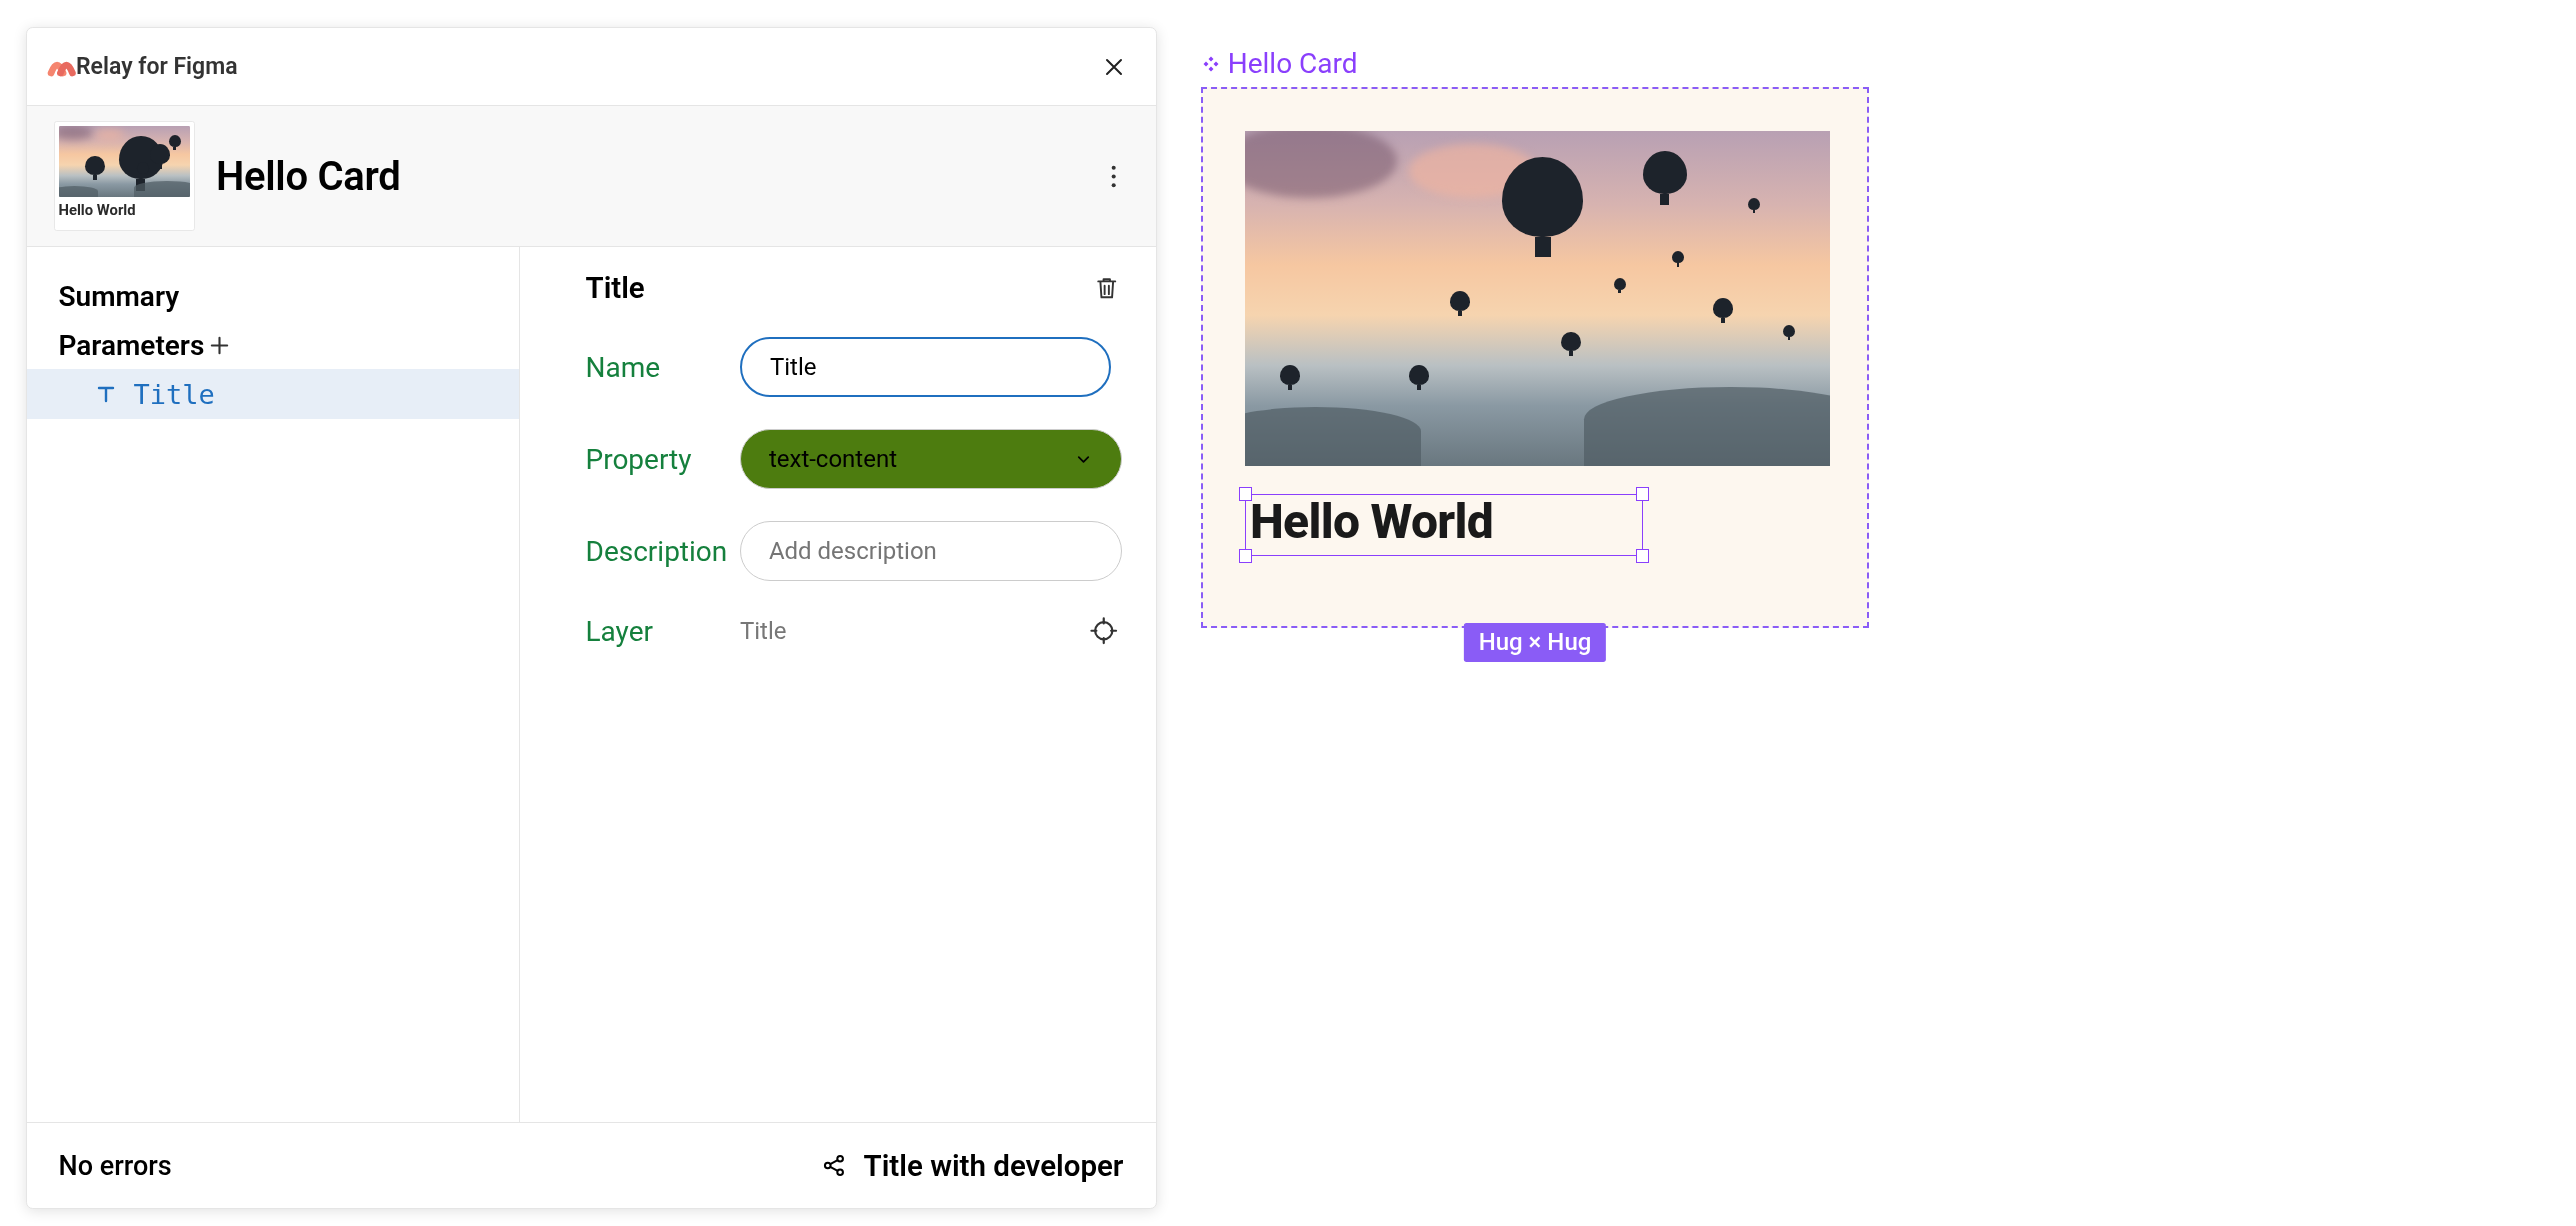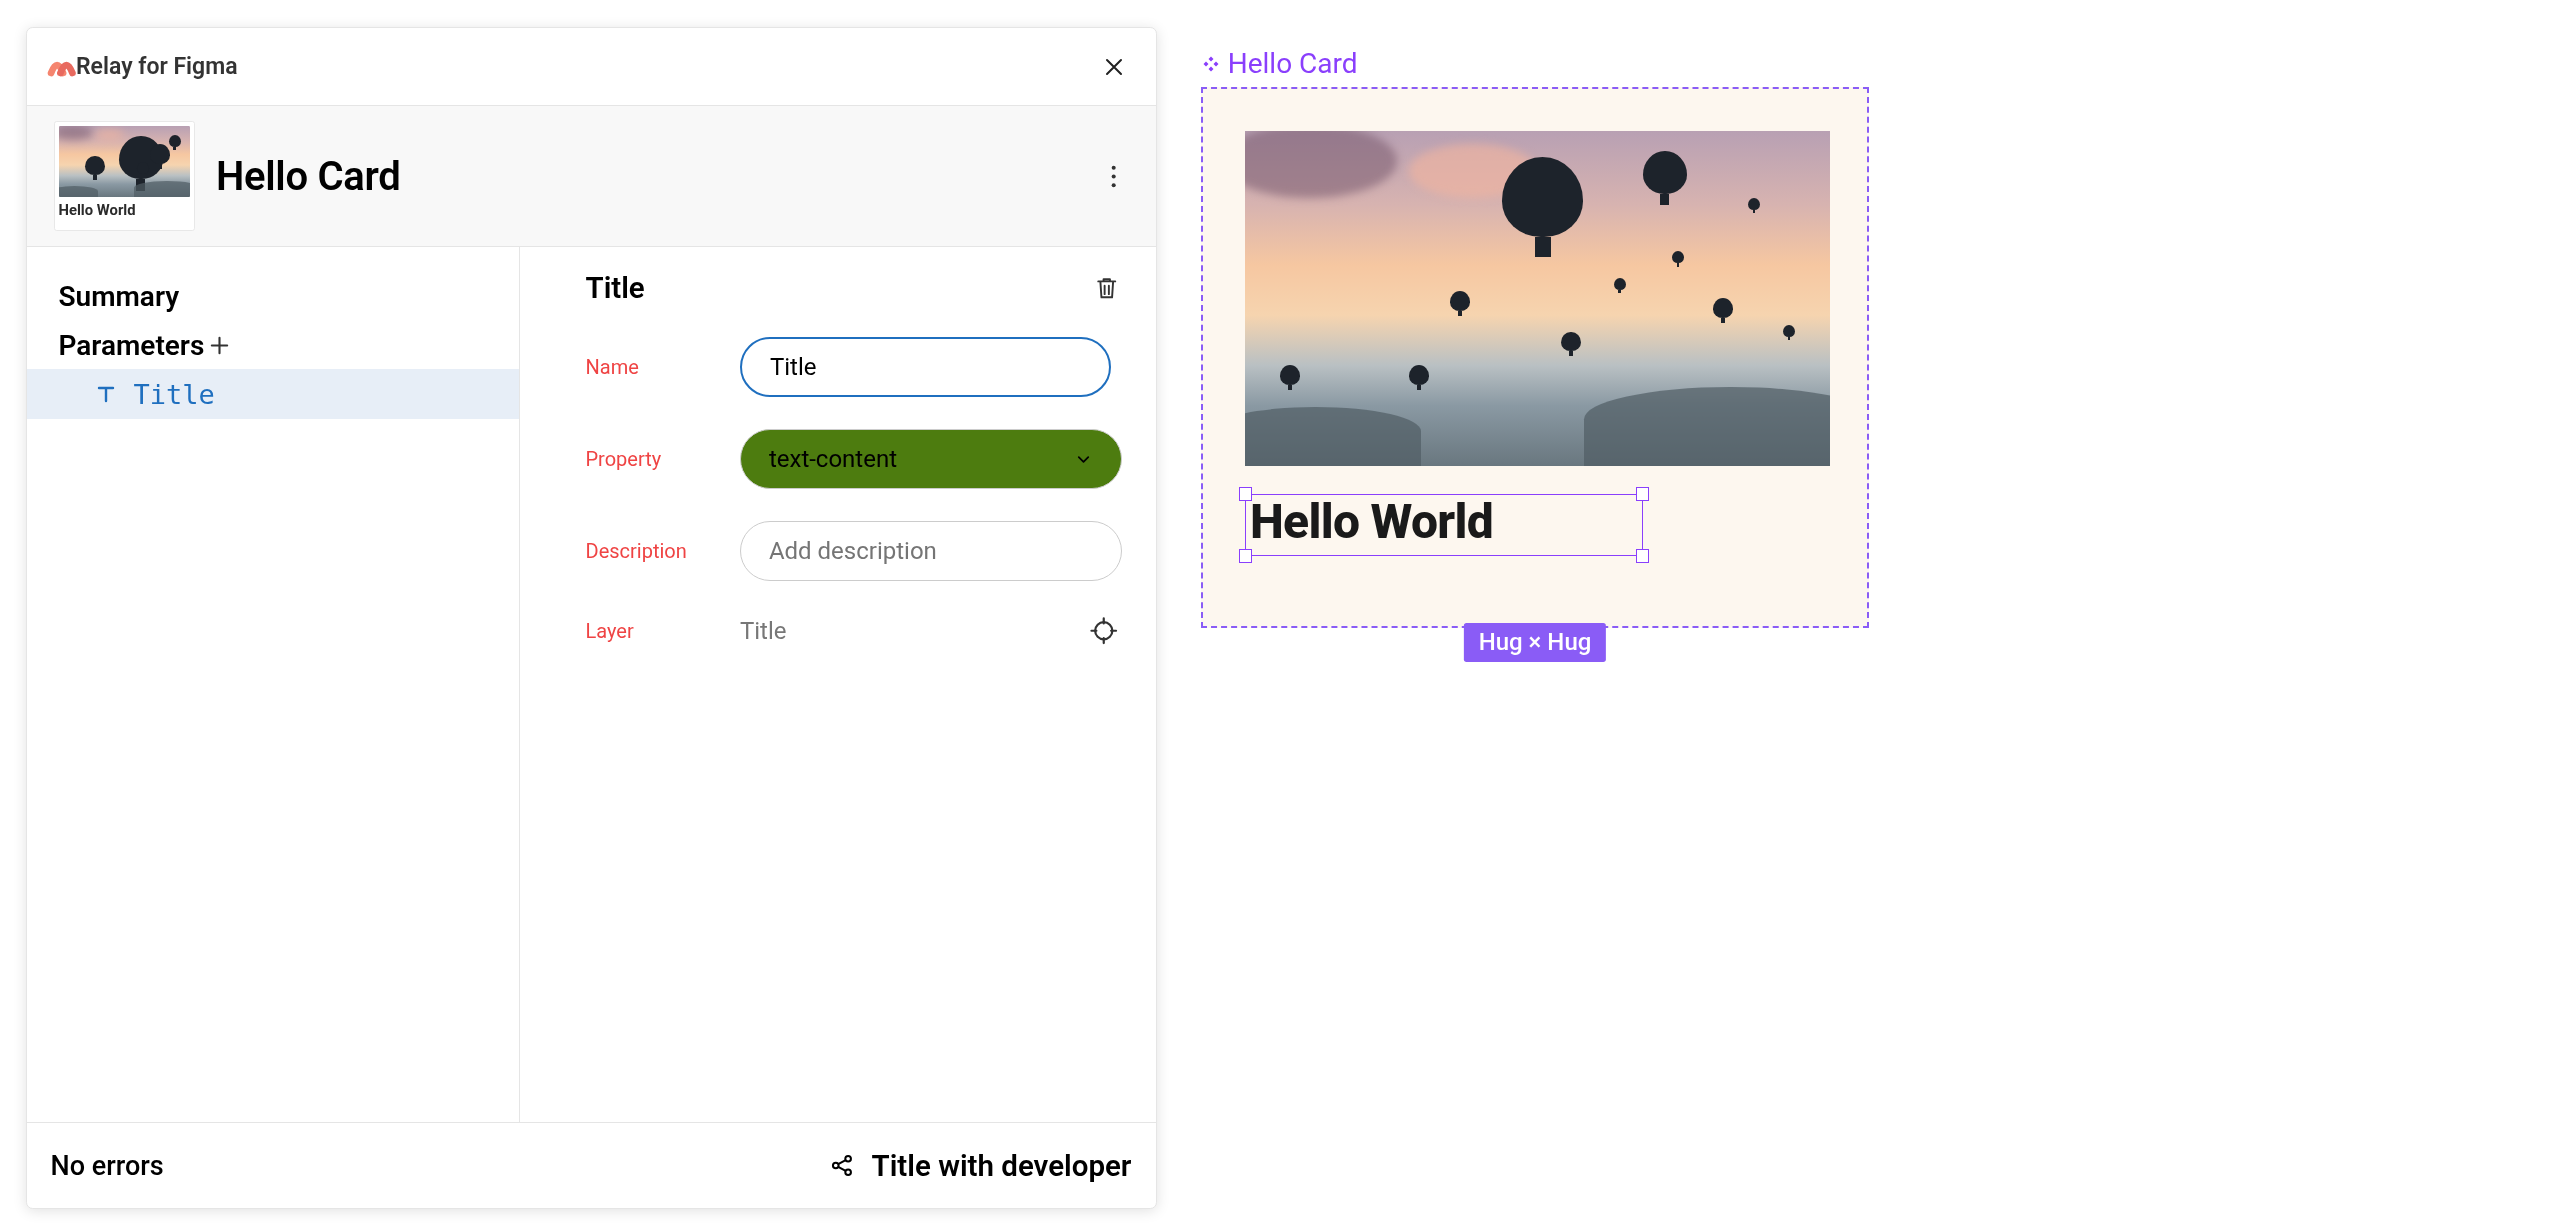--- a/index.html
+++ b/index.html
@@ -161,22 +161,22 @@
   .trash-btn{
     width:29.5px;height:29.5px;display:flex;align-items:center;justify-content:center;cursor:pointer;color:#333;
   }
 
   .row{
     display:flex;align-items:center;gap:13.4px;
     margin-top:32px;
   }
   .row-label{
     width:141px;
-    font-size:20px;
-    color:#ef4444;
+    font-size:28px;
+    color:#15803d;
   }
   .input{
     flex:1;
     height:60px;
     border:1.3px solid #ccc;
     border-radius:32px;
     padding:0 28px;
     font-size:24px;
     background:#fff;
   }
@@ -203,21 +203,21 @@
   }
   .target-btn{
     margin-left:auto;
     width:36px;height:36px;display:flex;align-items:center;justify-content:center;cursor:pointer;color:#333;
   }
 
   
   .footer{
     height:85px;
     display:flex;align-items:center;
-    padding:0 24px;
+    padding:0 32px;
   }
   .status-text{
     font-size:27px;font-weight:500;
   }
   .share-btn{
     margin-left:auto;
     display:flex;align-items:center;gap:16px;
     font-size:29.5px;font-weight:600;
     cursor:pointer;
   }

